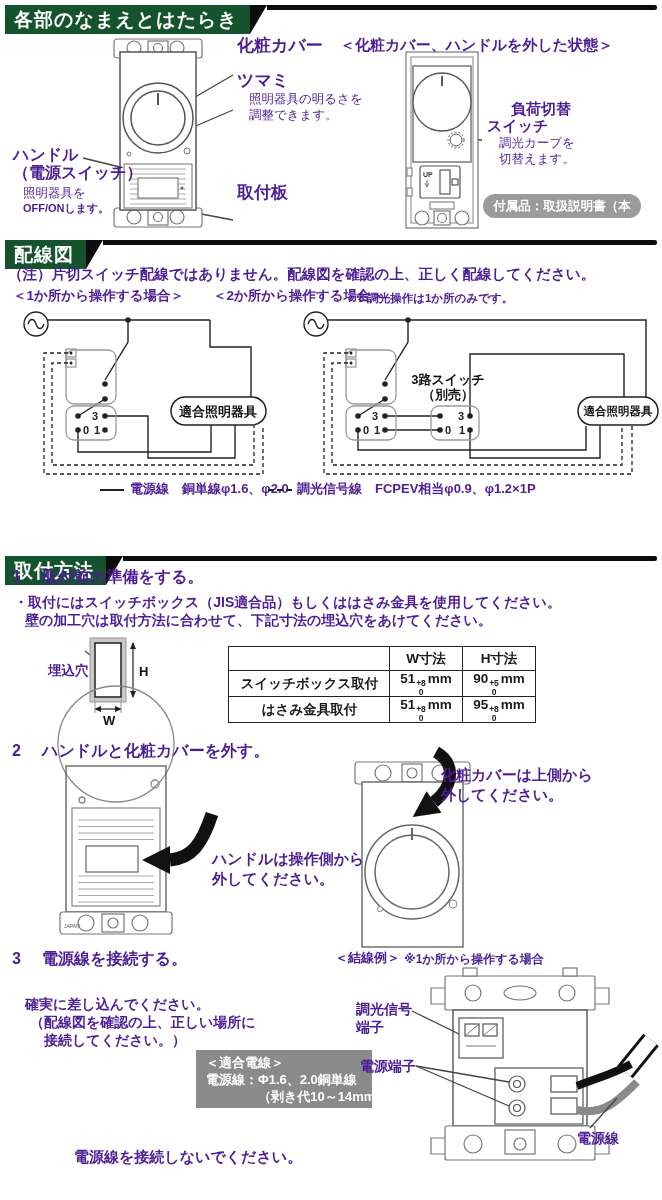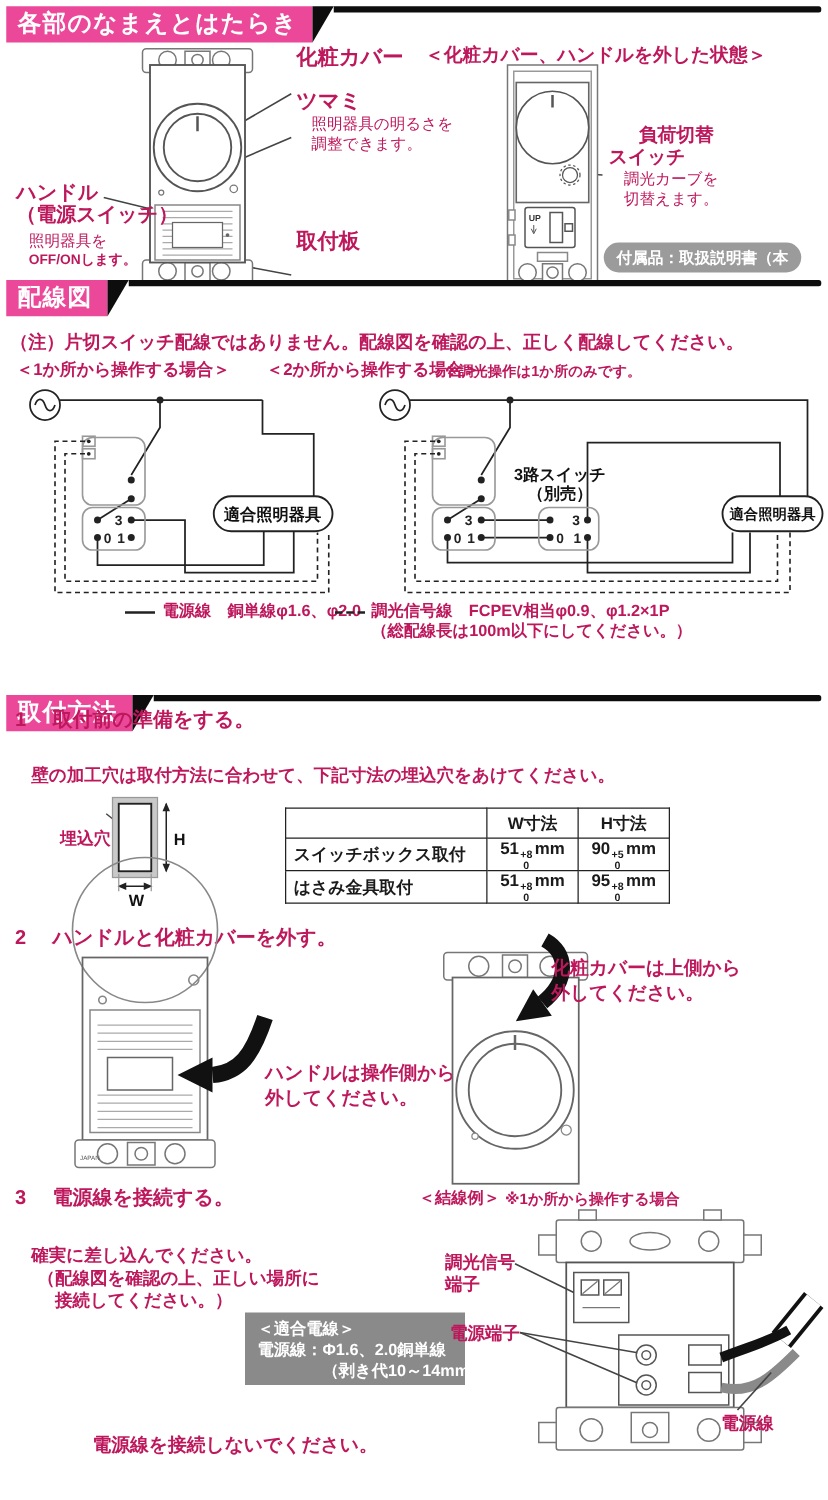--- a/index.html
+++ b/index.html
@@ -1,31 +1,31 @@
 <!DOCTYPE html>
 <html><head>
 <meta charset="utf-8">
 <style>
   html,body{margin:0;padding:0;background:#fff;}
   #page{position:relative;width:662px;height:1200px;background:#fff;overflow:hidden;
         font-family:"Liberation Sans","DejaVu Sans",sans-serif;color:#1a1a1a;}
-  .t{position:absolute;white-space:nowrap;color:#be185d;line-height:1.15;}
+  .t{position:absolute;white-space:nowrap;color:#4c1d95;line-height:1.15;}
   .b{font-weight:bold;}
   .sechead{position:absolute;left:5px;right:5px;display:flex;align-items:flex-start;}
-  .seclabel{background:#ec4899;color:#fff;font-weight:bold;font-size:19px;line-height:29px;padding:0 12px 0 9px;letter-spacing:1px;}
+  .seclabel{background:#14532d;color:#fff;font-weight:bold;font-size:19px;line-height:29px;padding:0 12px 0 9px;letter-spacing:1px;}
   .sectab{width:0;height:0;border-top:29px solid #0d0d0d;border-right:17px solid transparent;}
   .secrule{flex:1;height:5px;background:#0d0d0d;border-radius:0 2px 2px 0;}
   .badge{position:absolute;background:#9b9b9b;color:#fff;font-weight:bold;font-size:12.5px;
          border-radius:12px;text-align:center;line-height:24px;}
   .graybox{position:absolute;background:#8a8a8a;}
   .graybox span{position:absolute;color:#fff;font-weight:bold;font-size:13px;white-space:nowrap;}
   .dimtbl{position:absolute;border-collapse:collapse;font-size:13.5px;}
   .dimtbl th,.dimtbl td{border:1.6px solid #222;padding:0 5px;height:23px;white-space:nowrap;}
   .dimtbl th{font-weight:bold;text-align:center;}
-  .dimtbl td.lab{text-align:left;font-weight:bold;padding-left:6px;}
+  .dimtbl td.lab{text-align:center;font-weight:bold;padding-left:6px;}
   .dimtbl td.val{text-align:center;font-weight:bold;}
   .tol{display:inline-flex;flex-direction:column;vertical-align:-3px;line-height:1;font-size:8.5px;font-weight:bold;margin:0 2px 0 1px;}
   .tol i{font-style:normal;}
   .legline{position:absolute;width:24px;height:0;}
   .legline.solid{border-top:2.2px solid #222;}
   .legline.dash{border-top:2.2px dashed #222;}
   svg{position:absolute;overflow:visible;}
   svg text{font-family:"Liberation Sans","DejaVu Sans",sans-serif;}
 </style>
 </head>
@@ -119,21 +119,21 @@
   <div class="t" style="left:23px;top:186px;font-size:12.5px;">照明器具を</div>
   <div class="t" style="left:23px;top:202px;font-size:11px;font-weight:bold;">OFF/ONします。</div>
   <div class="t b" style="left:237px;top:183px;font-size:17px;">取付板</div>
   <div class="t b" style="left:340px;top:36px;font-size:15px;">＜化粧カバー、ハンドルを外した状態＞</div>
   <div class="t b" style="left:487px;top:100px;font-size:15px;margin-left:24px;">負荷切替</div>
   <div class="t b" style="left:487px;top:117px;font-size:15px;">スイッチ</div>
   <div class="t" style="left:499px;top:136px;font-size:12.5px;">調光カーブを</div>
   <div class="t" style="left:499px;top:152px;font-size:12.5px;">切替えます。</div>
   <div class="badge" style="left:483px;top:194px;width:158px;height:24px;">付属品：取扱説明書（本書）</div>
 
-  <div class="sechead" style="top:224px;">
+  <div class="sechead" style="top:240px;">
     <span class="seclabel">配線図</span>
     <span class="sectab"></span>
     <span class="secrule"></span>
   </div>
   <div class="t b" style="left:8px;top:266px;font-size:14.5px;">（注）片切スイッチ配線ではありません。配線図を確認の上、正しく配線してください。</div>
   <div class="t b" style="left:13px;top:288px;font-size:13.5px;">＜1か所から操作する場合＞</div>
   <div class="t b" style="left:213px;top:288px;font-size:13.5px;">＜2か所から操作する場合＞</div>
   <div class="t b" style="left:356px;top:292px;font-size:11.5px;">※調光操作は1か所のみです。</div>
 
   <svg style="left:8px;top:302px;" width="280" height="172" viewBox="0 0 280 172">
@@ -222,30 +222,30 @@
     <text x="160" y="82" text-anchor="middle" font-size="13" font-weight="bold" fill="#111">3路スイッチ</text>
     <text x="160" y="97" text-anchor="middle" font-size="13" font-weight="bold" fill="#111">（別売）</text>
     <rect x="290" y="95" width="80" height="28" rx="14" stroke="#222" stroke-width="1.5" fill="#fff"></rect>
     <text x="330" y="113" text-anchor="middle" font-size="11.5" font-weight="bold" fill="#111">適合照明器具</text>
   </svg>
 
   <span class="legline solid" style="left:100px;top:489px;"></span>
   <div class="t b" style="left:130px;top:482px;font-size:13px;">電源線　銅単線φ1.6、φ2.0</div>
   <span class="legline dash" style="left:268px;top:489px;"></span>
   <div class="t b" style="left:297px;top:482px;font-size:13px;">調光信号線　FCPEV相当φ0.9、φ1.2×1P</div>
-  <div class="t b" style="left:297px;top:498px;font-size:13px;">（総配線長は100m以下にしてください。）</div>
 
   <div class="sechead" style="top:556px;justify-content:center;">
     <span class="seclabel">取付方法</span>
     <span class="sectab"></span>
     <span class="secrule"></span>
   </div>
 
   <div class="t b" style="left:12px;top:568px;font-size:16px;">1</div>
   <div class="t b" style="left:42px;top:568px;font-size:16px;">取付前の準備をする。</div>
+  <div class="t b" style="left:14px;top:594px;font-size:14px;">・取付にはスイッチボックス（JIS適合品）もしくははさみ金具を使用してください。</div>
   <div class="t b" style="left:25px;top:612px;font-size:14px;">壁の加工穴は取付方法に合わせて、下記寸法の埋込穴をあけてください。</div>
 
   <div class="t b" style="left:48px;top:663px;font-size:13.5px;">埋込穴</div>
   <svg style="left:45px;top:635px;" width="110" height="95" viewBox="0 0 110 95">
     <line x1="40" y1="16" x2="50" y2="24" stroke="#444" stroke-width="1.2"></line>
     <rect x="45" y="3" width="36" height="64" fill="#c9c9c9" stroke="#999"></rect>
     <rect x="50" y="8" width="26" height="54" fill="#fff" stroke="#222" stroke-width="1.5"></rect>
     <line x1="88" y1="8" x2="88" y2="62" stroke="#222" stroke-width="1.2"></line>
     <polygon points="85,14 91,14 88,7" fill="#222"></polygon>
     <polygon points="85,56 91,56 88,63" fill="#222"></polygon>

